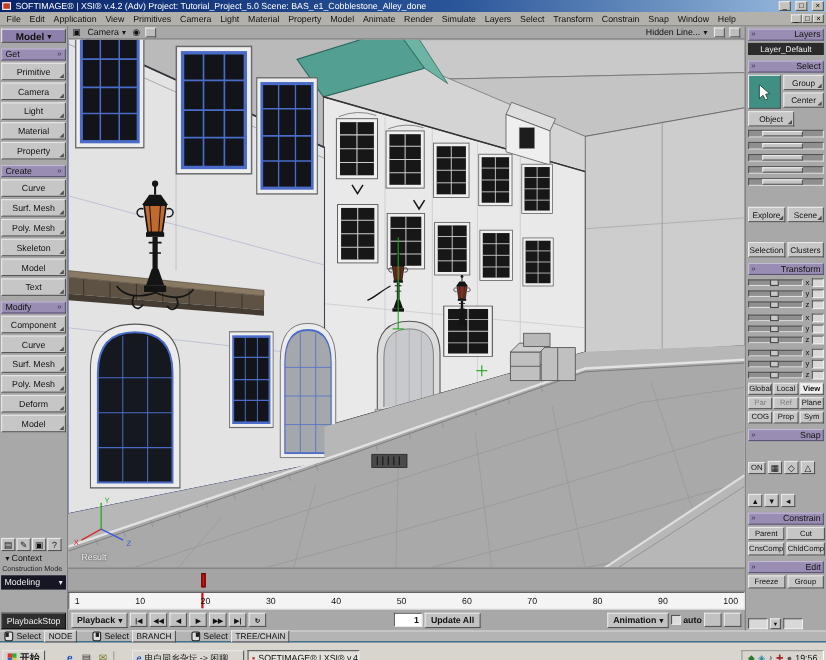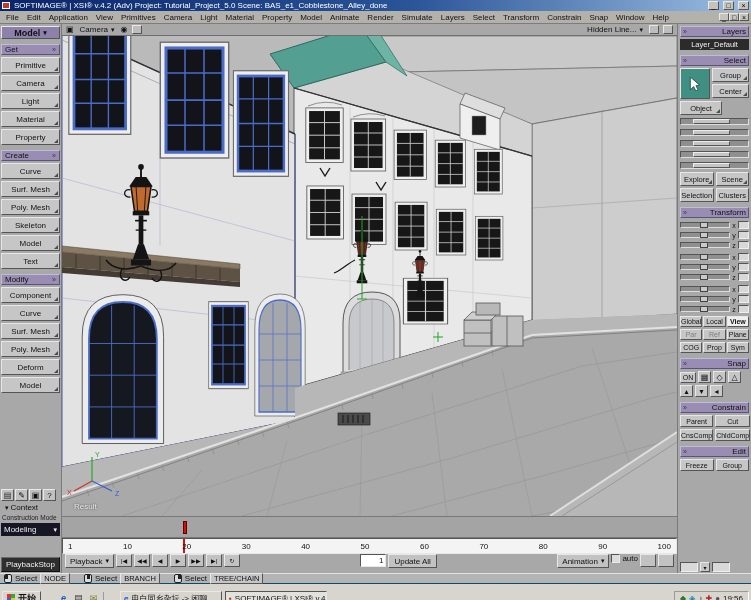--- a/index.html
+++ b/index.html
@@ -50,39 +50,39 @@
   .result-label { position:absolute; left:12px; bottom:5px; color:#ececec; font-size:8px; text-shadow:0 0 2px #333; }
 
   .tl-strip { height:22px; background:#a4a4a4; border-top:1px solid #787878; border-bottom:1px solid #787878; position:relative; }
   .strip-cursor { position:absolute; left:19.6%; top:4px; width:4px; height:13px; background:#c11; border:1px solid #5e0000; }
 
   .ruler { height:16px; background:#f4f4f4; border:1px solid; border-color:#555 #e8e8e8 #e8e8e8 #555; position:relative;
            display:flex; justify-content:space-between; align-items:center; padding:0 5px; font-size:8px; }
   .tick { position:relative; z-index:1; }
   .playhead { position:absolute; left:19.6%; top:0; bottom:0; width:2px; background:#c11; z-index:0; }
 
-  .playback { height:19px; background:#a8a8a8; display:flex; gap:2px; padding:0 3px; font-size:8px; }
+  .playback { height:19px; background:#a8a8a8; display:flex; align-items:center; gap:2px; padding:0 3px; font-size:8px;font-weight:bold; }
   .pb-dd { height:14px; background:#c2c2c2; display:flex; align-items:center; padding:0 4px; white-space:nowrap; }
   .tp { width:16px; height:13px; background:#c2c2c2; font-size:6px; display:flex; align-items:center; justify-content:center; }
   .frame-field { width:26px; height:13px; background:#fff; font-size:8px; text-align:right; padding:1px 2px; }
   .pb-btn { height:14px; background:#c2c2c2; padding:0 5px; display:flex; align-items:center; white-space:nowrap; }
   .auto-box { width:9px; height:9px; background:#dcdcdc; }
 
   
   .right-panel { width:74px; flex:none; background:#a8a8a8; border-left:1px solid #7a7a7a; display:flex; flex-direction:column; gap:2px; padding:2px 2px 1px; font-size:8px; }
   .rp-header { height:11px; background:#9a8db3; display:flex; align-items:center; justify-content:space-between; padding:0 2px; margin-top:3px; border:1px solid; border-color:#c3bad6 #5d5374 #5d5374 #c3bad6; }
   .rp-dark { height:11px; background:#2b2b2b; color:#eee; display:flex; align-items:center; justify-content:center; font-size:7.5px; }
   .sel-cluster { display:flex; gap:2px; }
   .sel-tool { width:30px; height:31px; background:#3f8f82; display:flex; align-items:center; justify-content:center; }
   .sel-col { flex:1; display:flex; flex-direction:column; gap:2px; }
   .rp-btn { height:14px; background:#c6c6c6; display:flex; align-items:center; justify-content:center; position:relative; font-size:7.5px; white-space:nowrap; border:1px solid; border-color:#e8e8e8 #555 #555 #e8e8e8; }
   .rp-btn.obj { width:42px; }
   .hsl { height:7px; background:#8f8f8f; border:1px solid; border-color:#555 #ddd #ddd #555; position:relative; margin:1px 0; }
   .hsl i { position:absolute; left:18%; top:0; bottom:0; width:55%; background:#c4c4c4; border:1px solid; border-color:#eee #555 #555 #eee; }
-  .row2 { display:flex; gap:2px; }
+  .row2 { display:flex; gap:2px;margin-top:16px; }
   .row2 > .rp-btn { flex:1; }
   .t-row { display:flex; align-items:center; gap:1px; height:10px; }
   .t-sl { flex:1; height:6px; background:#8f8f8f; border:1px solid; border-color:#555 #ddd #ddd #555; position:relative; }
   .t-sl i { position:absolute; left:40%; top:-1px; width:8px; height:6px; background:#c9c9c9; border:1px solid #444; }
   .t-ax { width:6px; font-size:7px; text-align:center; }
   .t-box { width:11px; height:8px; background:#d8d8d8; border:1px solid; border-color:#555 #eee #eee #555; }
   .row3 { display:flex; gap:1px; }
   .rp-sm { flex:1; height:11px; background:#c6c6c6; display:flex; align-items:center; justify-content:center; font-size:7px; white-space:nowrap; border:1px solid; border-color:#e8e8e8 #555 #555 #e8e8e8; }
   .space .rp-sm:nth-of-type(3) { background:#efefef; font-weight:bold; }
   .ref .rp-sm:nth-of-type(1), .ref .rp-sm:nth-of-type(2) { color:#7d7d7d; }

